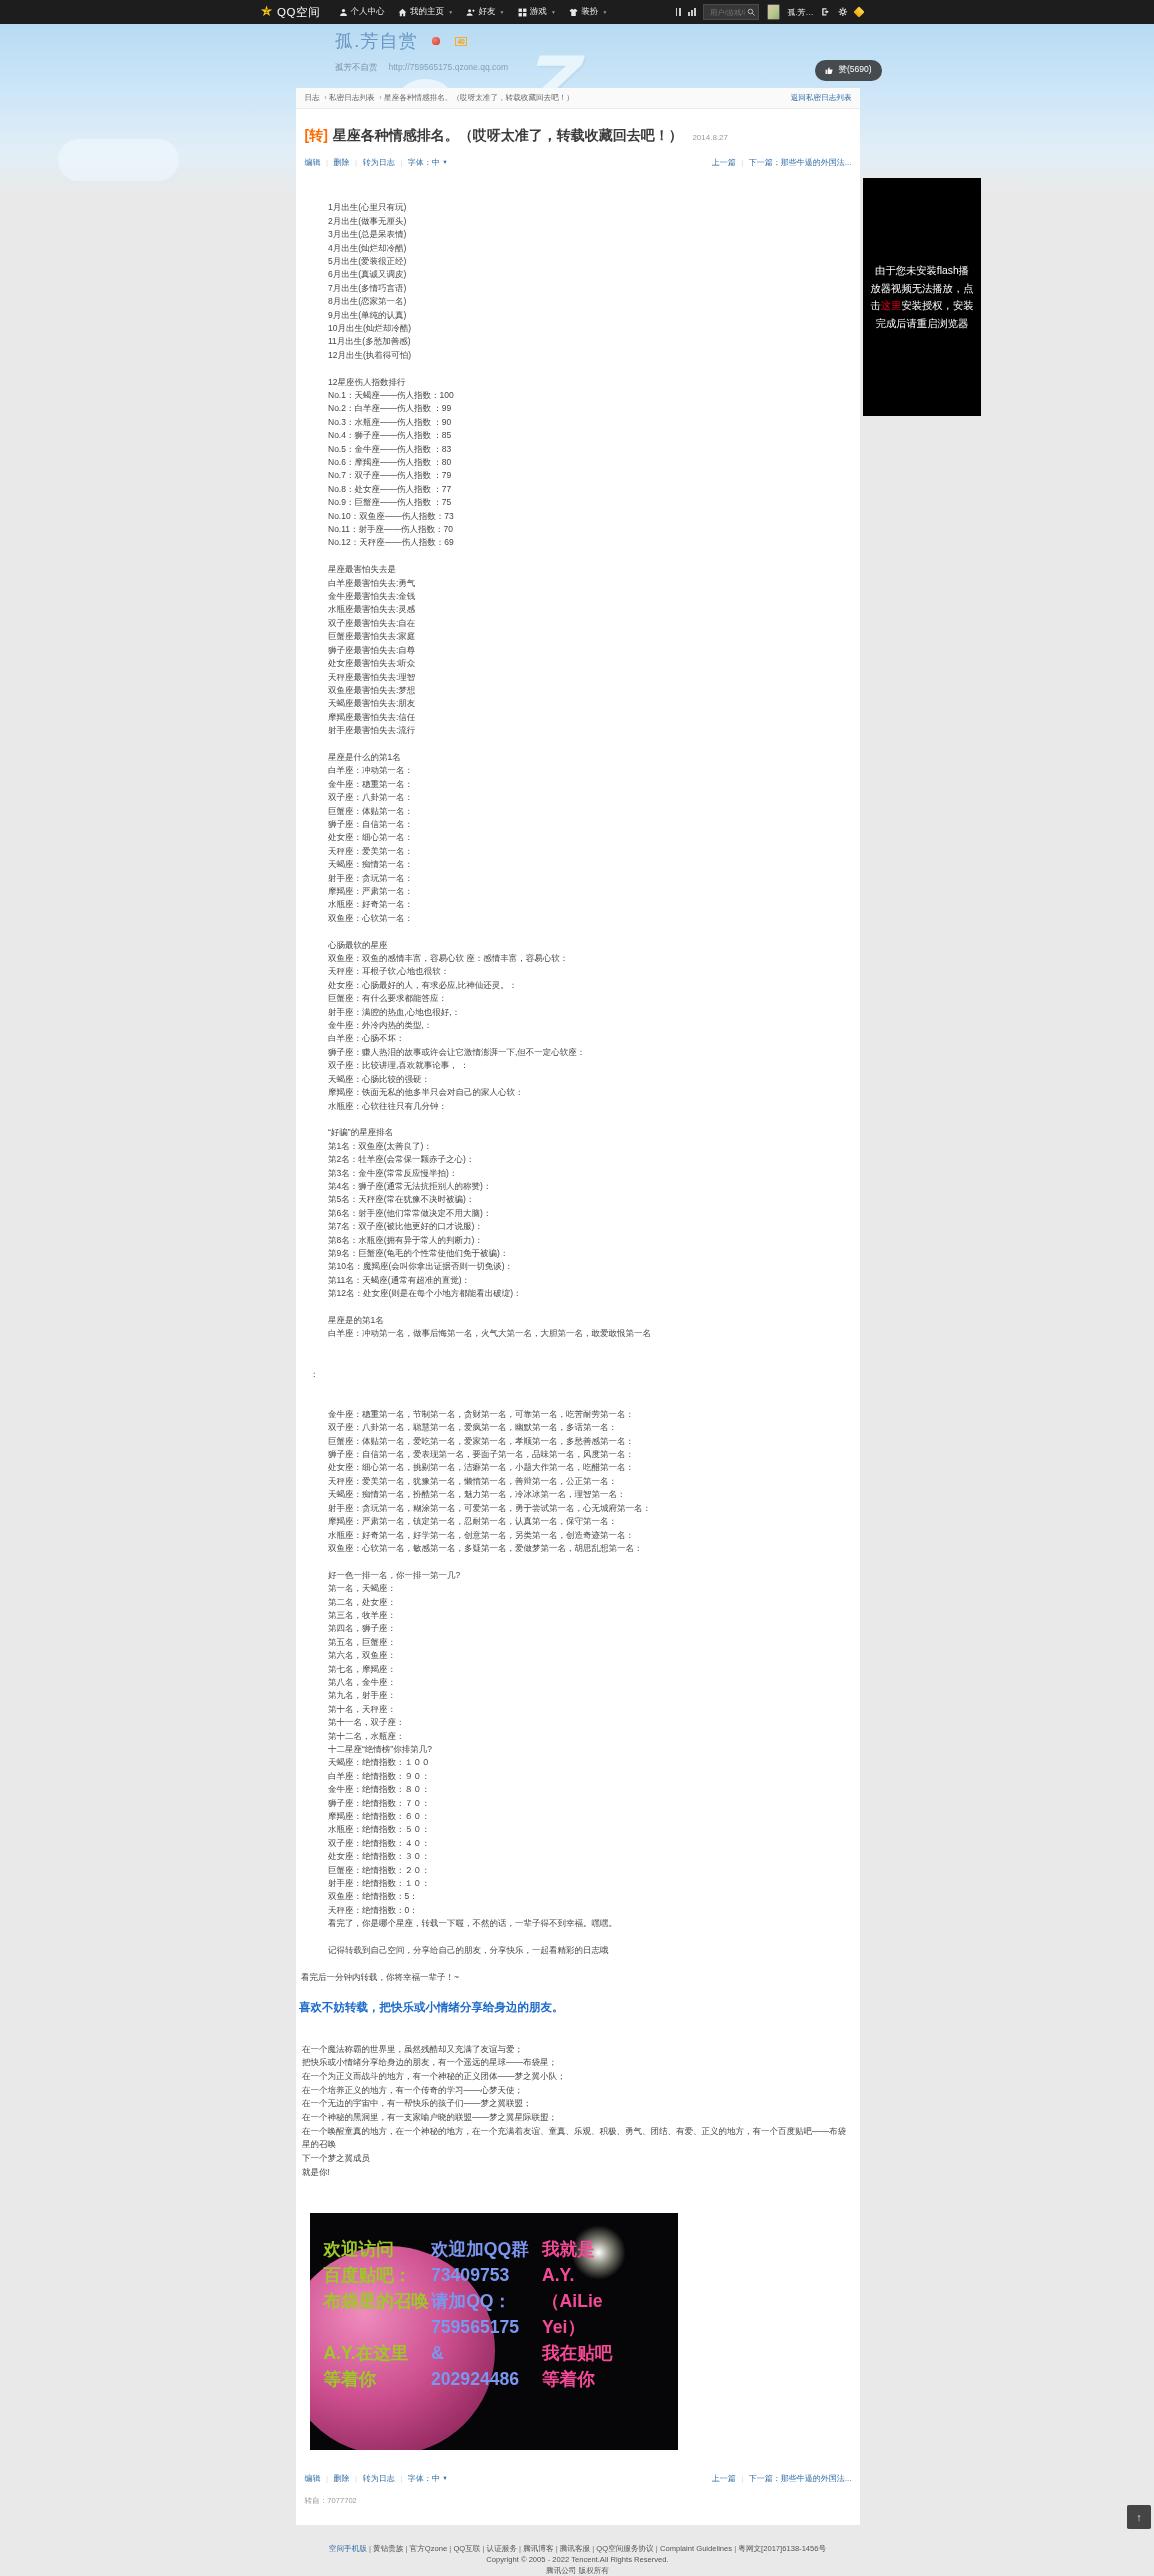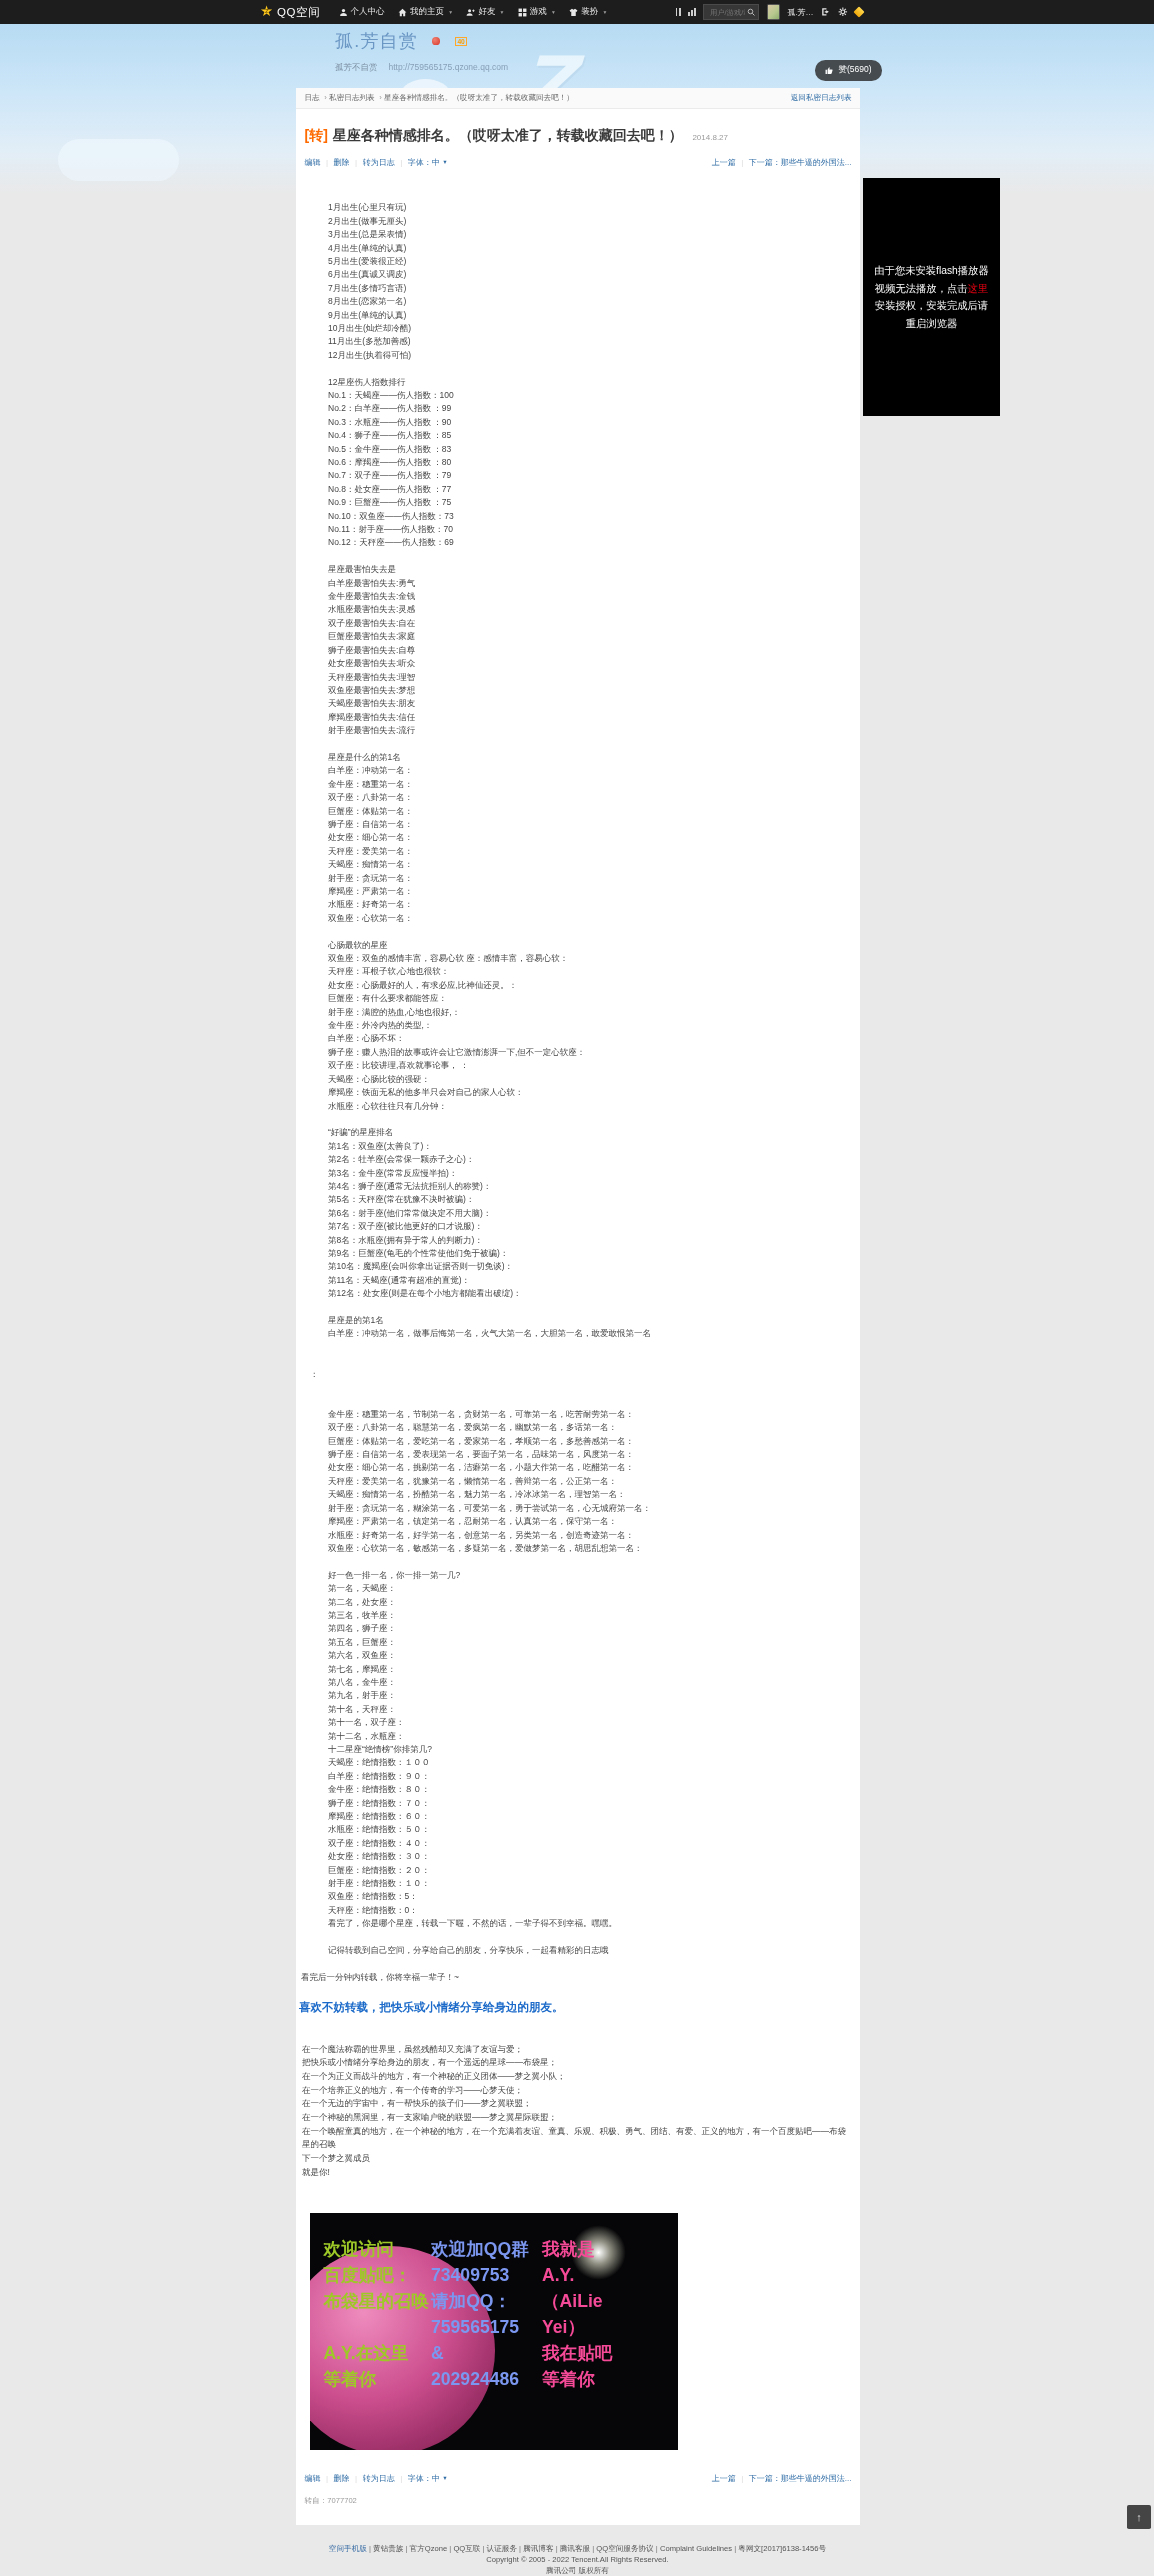--- a/index.html
+++ b/index.html
@@ -44,21 +44,21 @@
   .space-title-row { display:flex; align-items:center; gap:14px; }
   .space-title { font-size:18px; color:#6b97c4; letter-spacing:1.2px; }
   .apple-dot { width:8px; height:8px; border-radius:50% 50% 45% 45%; background:radial-gradient(circle at 35% 35%,#f08070,#d8382b); display:inline-block; }
   .badge40 { color:#ff9d00; font-weight:bold; font-size:6.7px; border:0.6px solid #ffa92a; padding:0 1.2px; margin-left:1.2px; }
   .space-sub { margin-top:8.5px; font-size:8.5px; color:#7d8fa2; display:flex; gap:11px; }
   .space-sub .url { color:#87a0b8; }
   .like-btn { position:absolute; left:815px; top:60px; z-index:25; height:20.6px; border-radius:10.3px;
     background:rgba(42,42,42,.82); color:#fff; font-size:8.5px; display:inline-flex; align-items:center; gap:4.2px;
     padding:0 10.3px; cursor:pointer; border:none; }
   
-  .flash-panel { position:absolute; left:863px; top:178px; width:137px; height:238px; background:#000; z-index:15;
+  .flash-panel { position:absolute; left:863px; top:178px; width:118px; height:238px; background:#000; z-index:15;
     color:#fff; display:flex; align-items:center; }
   .flash-panel .txt { font-size:10.3px; line-height:1.7; padding:0 7.3px; text-align:center; }
   .flash-panel .here { color:#e60012; cursor:pointer; }
   
   .card { position:relative; z-index:10; margin:64px 0 0 296px; width:564px; background:#fff; padding-bottom:19.4px; }
   .crumb-row { height:20.6px; display:flex; align-items:center; justify-content:space-between;
     background:#fafafa; border-bottom:0.6px solid #ebebeb; padding:0 8.5px; font-size:7.6px; color:#666; }
   .crumb-left { display:flex; align-items:center; }
   .crumb { color:#666; text-decoration:none; cursor:pointer; }
   .crumb:not(:last-child)::after { content:" › "; color:#9a9a9a; margin:0 2.4px; }
@@ -277,21 +277,21 @@
       <a>上一篇</a>
         <span class="pipe"></span>
       <a>下一篇：那些牛逼的外国法...</a>
     </span>
   </div>
 
   <div class="content">
       <div class="ln">1月出生(心里只有玩)</div>
       <div class="ln">2月出生(做事无厘头)</div>
       <div class="ln">3月出生(总是呆表情)</div>
-      <div class="ln">4月出生(单纯的认真)</div>
+      <div class="ln">4月出生(灿烂却冷酷)</div>
       <div class="ln">5月出生(爱装很正经)</div>
       <div class="ln">6月出生(真诚又调皮)</div>
       <div class="ln">7月出生(多情巧言语)</div>
       <div class="ln">8月出生(恋家第一名)</div>
       <div class="ln">9月出生(单纯的认真)</div>
       <div class="ln">10月出生(灿烂却冷酷)</div>
       <div class="ln">11月出生(多愁加善感)</div>
       <div class="ln">12月出生(执着得可怕)</div>
       <div class="ln">&nbsp;</div>
       <div class="ln">12星座伤人指数排行</div>

